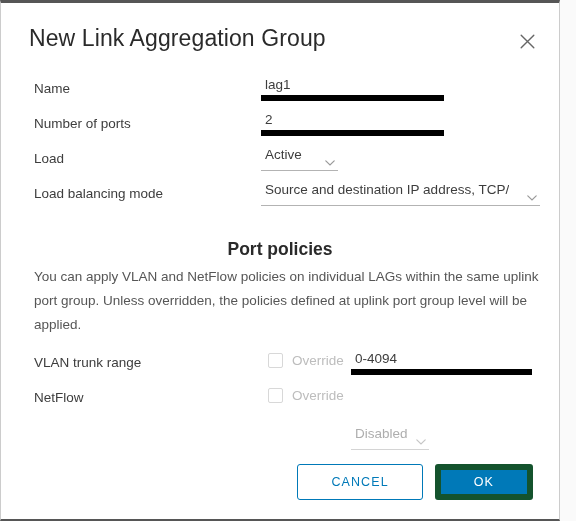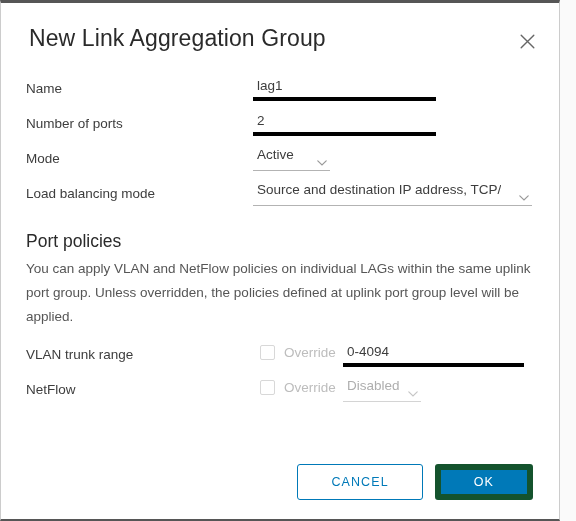--- a/index.html
+++ b/index.html
@@ -62,21 +62,21 @@
   }
   .close-btn svg { display: block; }
 
   
   .dialog-body {
     position: absolute;
     left: 0;
     top: 72px;
     right: 0;
     bottom: 74px;
-    padding: 0 25px;
+    padding: 0 33px;
     box-sizing: border-box;
   }
 
   .form-row {
     position: relative;
     height: 35px;
     display: flex;
     align-items: flex-start;
   }
   .form-label {
@@ -92,21 +92,21 @@
     flex: 1 1 auto;
     display: flex;
     align-items: flex-start;
   }
 
   
   .uinput {
     box-sizing: border-box;
     height: 26px;
     border: none;
-    border-bottom: 4px solid #000000;
+    border-bottom: 6px solid #000000;
     background: transparent;
     font-family: "Liberation Sans", sans-serif;
     font-size: 13.5px;
     color: #3d3d3d;
     padding: 0 4px 2px 4px;
     outline: none;
   }
   .uinput.w-name { width: 183px; }
   .uinput.w-vlan { width: 181px; }
 
@@ -132,30 +132,31 @@
   .uselect .caret {
     position: absolute;
     right: 3px;
     top: 7px;
     width: 10px;
     height: 6px;
   }
   .uselect.w-mode { width: 77px; }
   .uselect.w-lb { width: 279px; }
   .uselect.w-netflow { width: 78px; }
-  .uselect.disabled { cursor: default; border-bottom-color: #d4d4d4; }
+  .uselect.disabled { cursor: default; border-bottom-color: #d4d4d4; margin-top: 40px; }
   .uselect.disabled .sel-text { color: #aeaeae; }
 
   
   .section-head {
     font-size: 17.5px;
-    font-weight: 400;
+    font-weight: 700;
     color: #2a2a2a;
-    margin: 14px 0 0 0;
+    margin: 22px 0 0 0;
     line-height: 24px;
+    text-align: center;
   }
   .section-desc {
     font-size: 13.5px;
     color: #565656;
     line-height: 24px;
     margin: 4px 0 0 0;
     width: 518px;
   }
 
   
@@ -247,21 +248,21 @@
     </div>
 
     <div class="form-row">
       <div class="form-label">Number of ports</div>
       <div class="field-area">
         <input class="uinput w-name" type="text" value="2" style="">
       </div>
     </div>
 
     <div class="form-row">
-      <div class="form-label">Mode</div>
+      <div class="form-label">Load</div>
       <div class="field-area">
         <div class="uselect w-mode">
           <span class="sel-text">Active</span>
           <span class="caret">
             <svg width="10" height="6" viewBox="0 0 10 6" aria-hidden="true">
               <path d="M0.8 0.8 L5 5 L9.2 0.8" stroke="#9a9a9a" stroke-width="1.2" fill="none" stroke-linecap="round"></path>
             </svg>
           </span>
         </div>
       </div>

